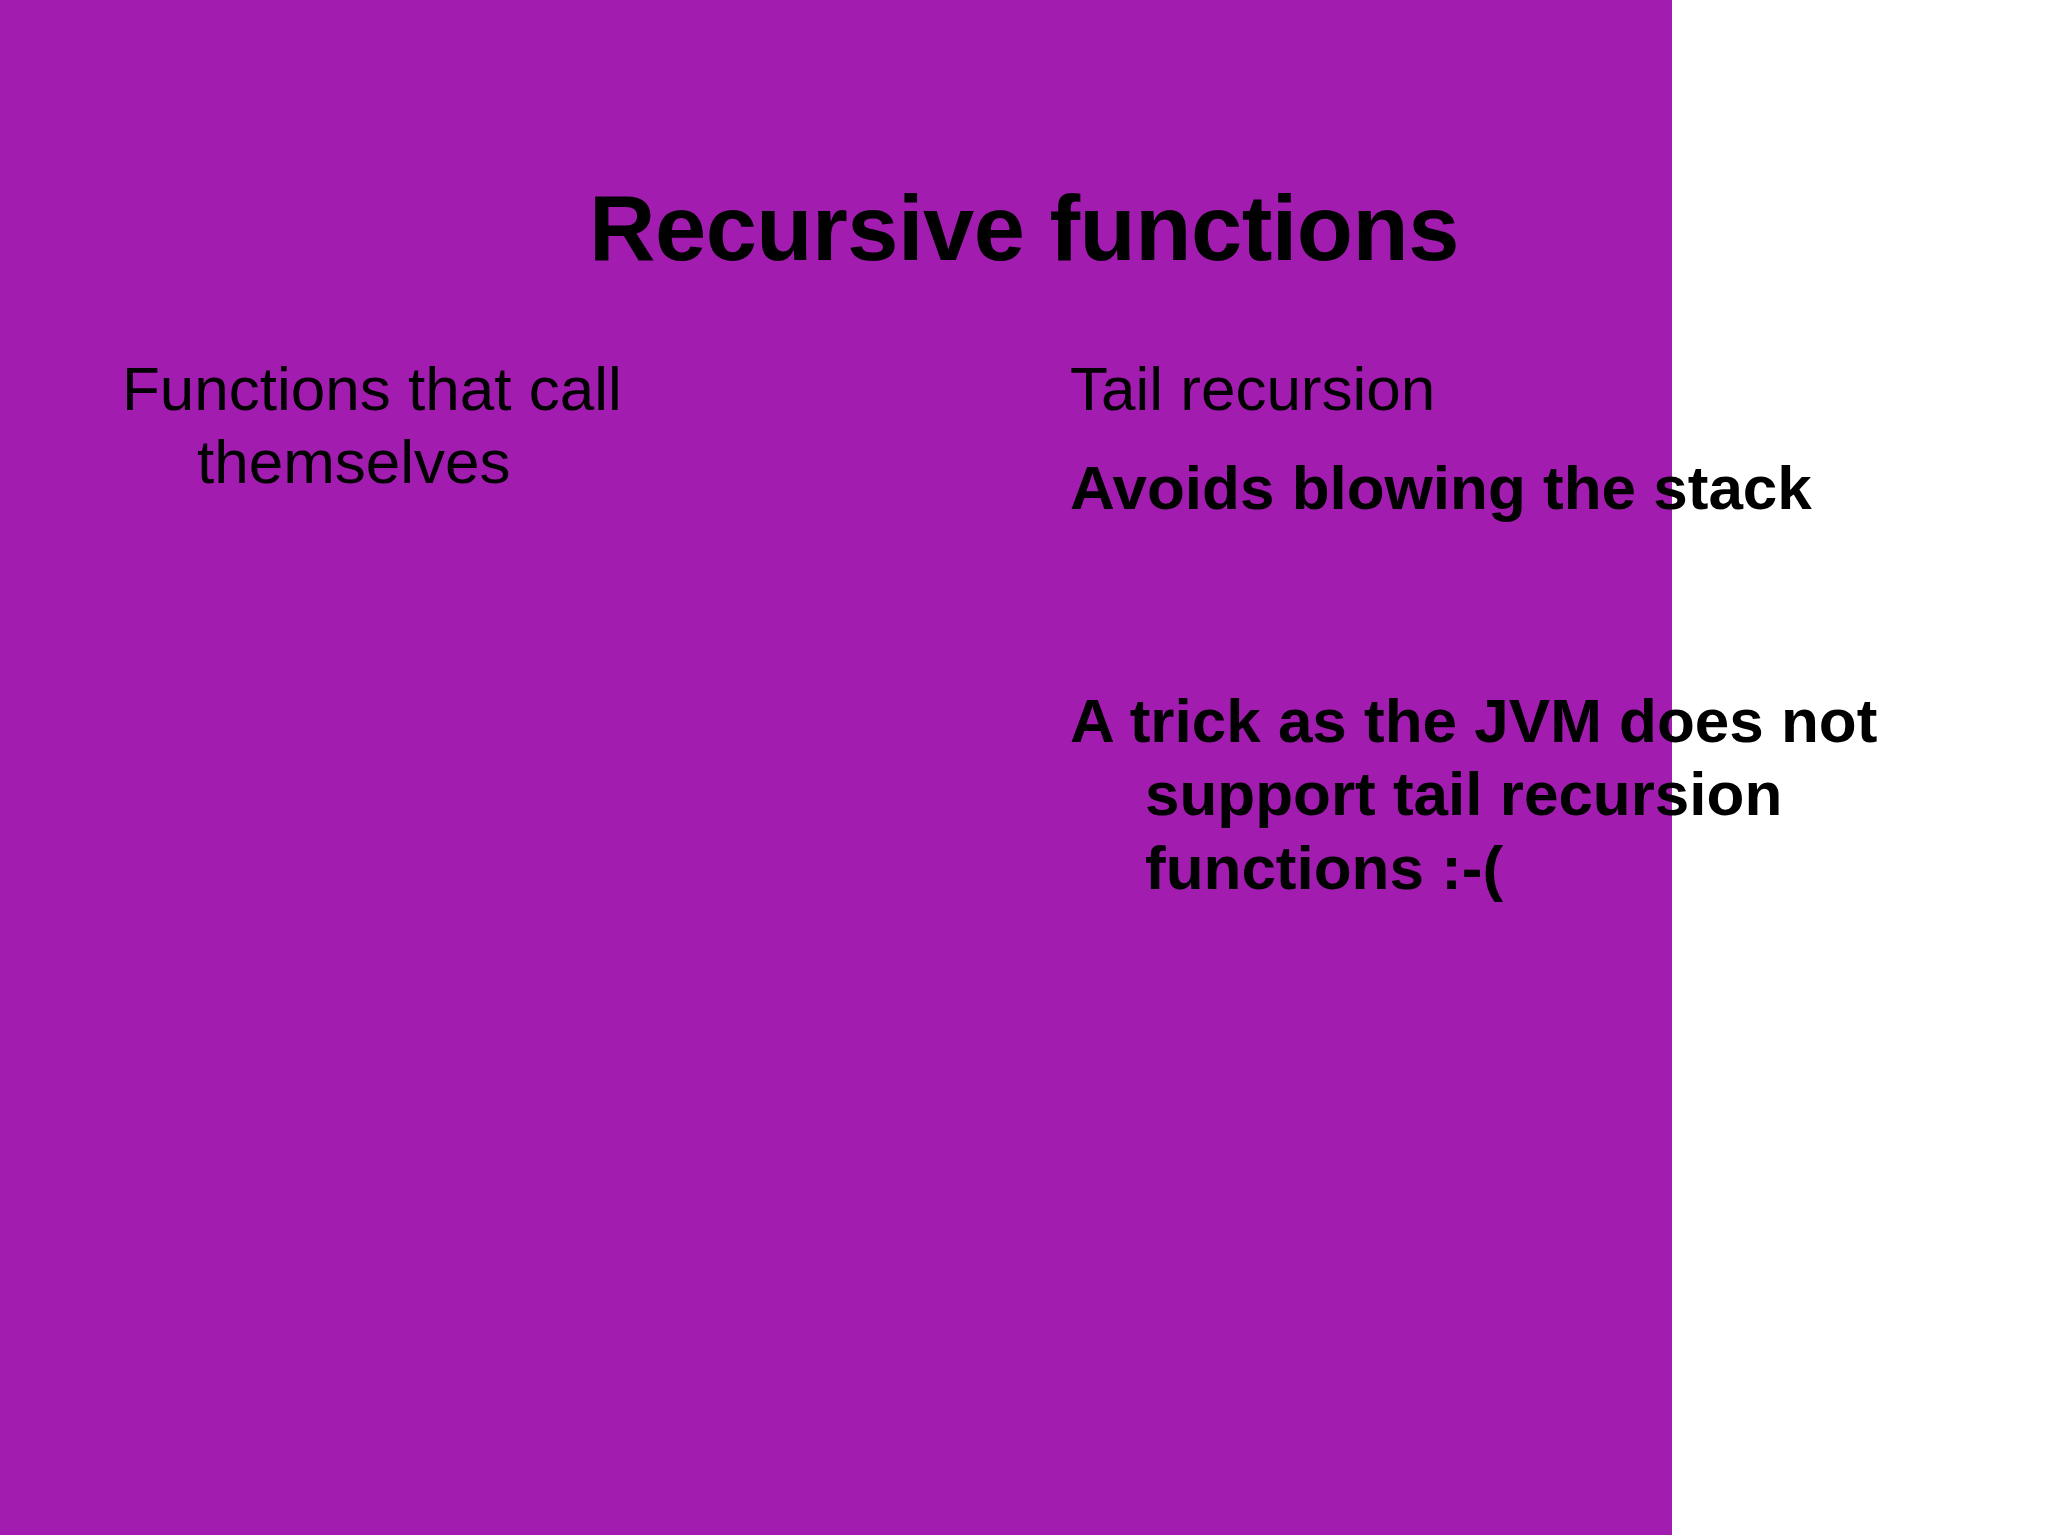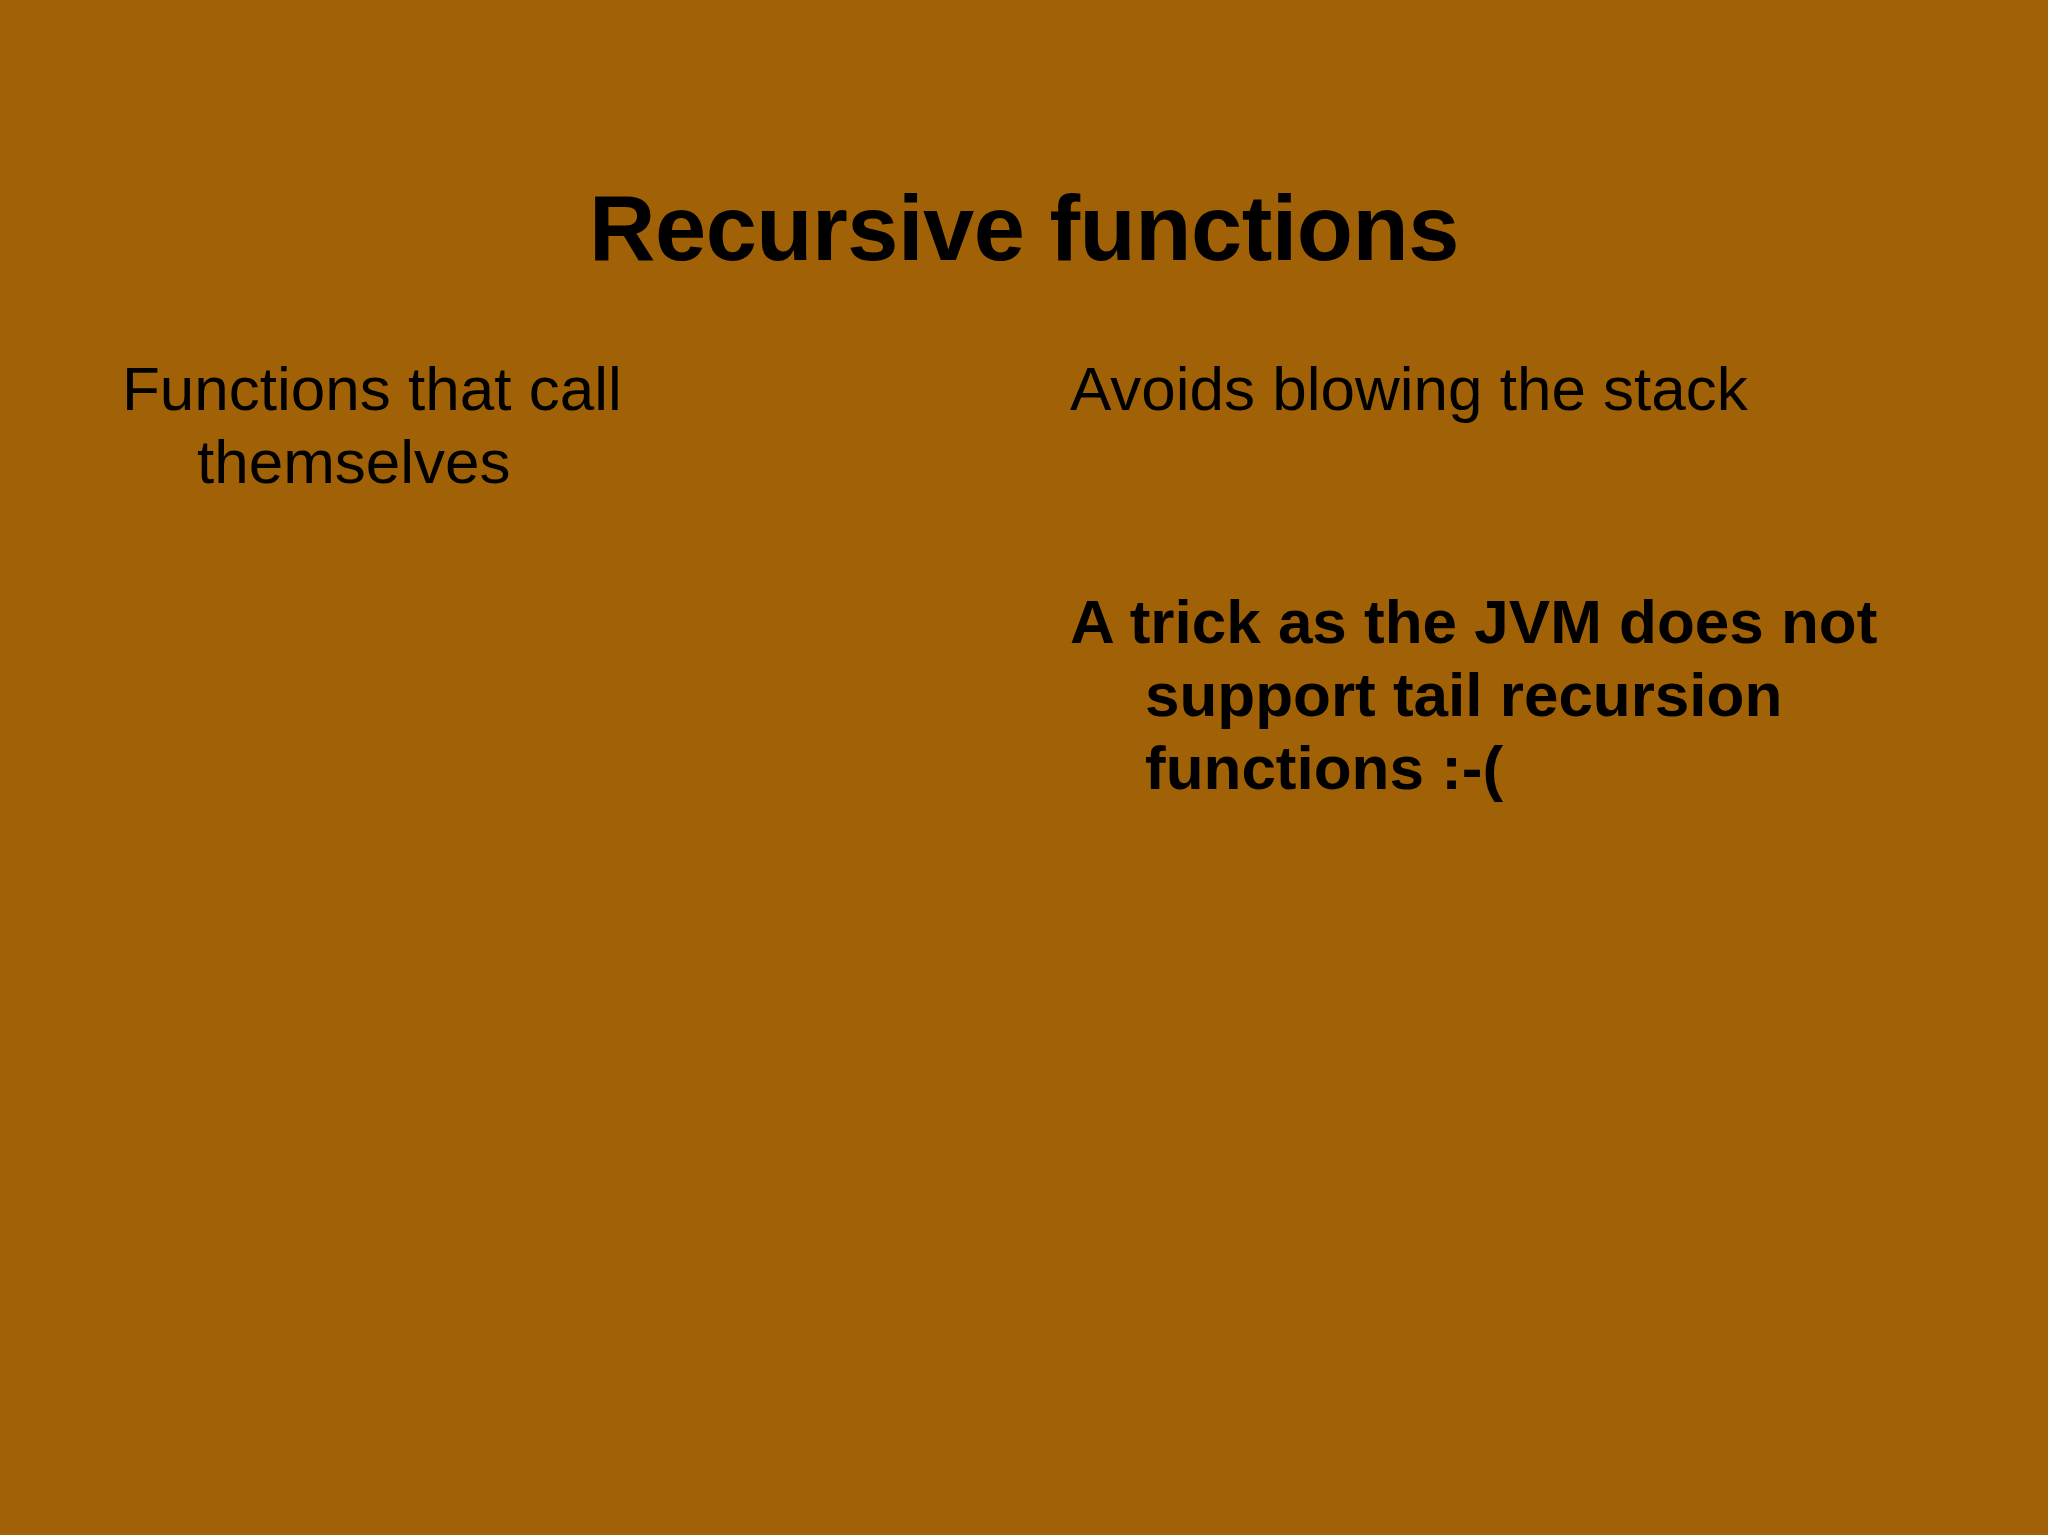--- a/index.html
+++ b/index.html
@@ -11,23 +11,23 @@
     width: 2048px;
     height: 1535px;
     overflow: hidden;
     font-family: "Liberation Sans", sans-serif;
     color: #000000;
     -webkit-font-smoothing: antialiased;
   }
 
   .slide {
     position: relative;
-    width: 2048px;
+    width: 1672px;
     height: 1535px;
-    background: #a16207;
+    background: #a21caf;
   }
 
   
   .slide-title {
     position: absolute;
     left: 0;
     top: 118px;
     width: 2048px;
     text-align: center;
     font-size: 92px;
@@ -95,18 +95,19 @@
 
   <h1 class="slide-title">Recursive functions</h1>
 
   <div class="columns">
 
     <div class="column column-left">
       <p class="para">Functions that call themselves</p>
     </div>
 
     <div class="column column-right">
+      <p class="para">Tail recursion</p>
       <p class="para">Avoids blowing the stack</p>
       <p class="para gap-before-lg">A trick as the JVM does not support tail recursion functions :-(</p>
     </div>
 
   </div>
 </div>
 
 </body></html>

